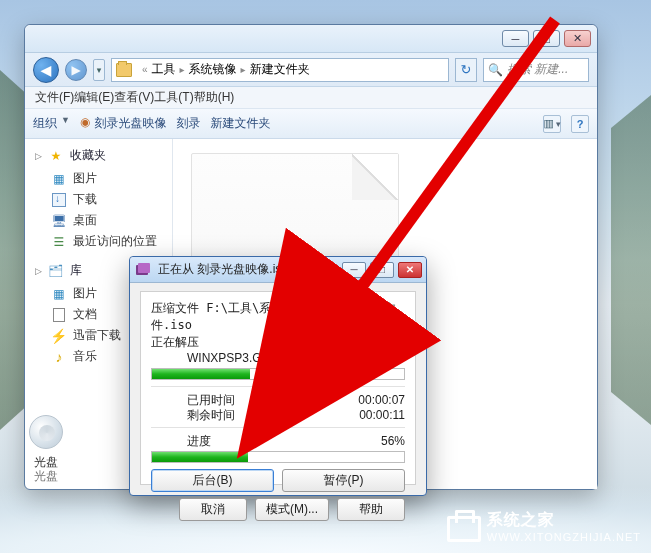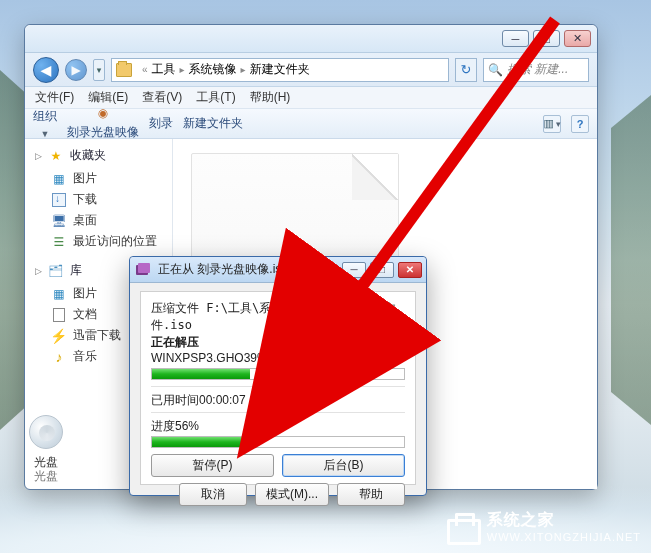--- a/index.html
+++ b/index.html
@@ -25,24 +25,24 @@
             color:#fff; display:flex; align-items:center; justify-content:center; font-size:14px; border:1px solid #2a5e98;}
   .navfwd { width:22px; height:22px; font-size:12px; opacity:.7;}
   .navdrop { width:12px; height:22px; border:1px solid #9cb7d2; border-radius:2px; background:#eaf2fa; font-size:9px; color:#466; display:flex; align-items:center; justify-content:center;}
   .addrbox { flex:1; height:24px; border:1px solid #9cb7d2; background:#fff; display:flex; align-items:center; padding:0 4px; font-size:12px;}
   .addrbox .foldericon{ width:16px; height:14px; background:#f2c96b; border:1px solid #c9a33a; border-radius:1px; margin-right:6px; position:relative;}
   .addrbox .foldericon:before{content:"";position:absolute;top:-3px;left:1px;width:7px;height:3px;background:#f2c96b;border:1px solid #c9a33a;border-bottom:none;border-radius:1px 1px 0 0;}
   .addrbox .sep{ margin:0 4px; color:#888; font-size:10px;}
   .addrref { width:22px; height:24px; border:1px solid #9cb7d2; background:#eaf2fa; display:flex;align-items:center;justify-content:center; color:#2d74c0; font-size:13px;}
   .search { width:106px; height:24px; border:1px solid #9cb7d2; background:#fff; padding:0 4px; font-size:12px; color:#888; font-style:italic; display:flex; align-items:center;}
   .search .sicn{color:#2d74c0;margin-right:4px;font-style:normal;}
-  .menubar{ height:22px; background:#f2f6fb; border-bottom:1px solid #dce6f1; display:flex; align-items:center; gap:14px; padding:8px 10px; font-size:12px; color:#333;}
+  .menubar{ height:22px; background:#f2f6fb; border-bottom:1px solid #dce6f1; display:flex; align-items:center; gap:0; padding:8px 10px; font-size:12px; color:#333;}
   .menubar span{cursor:pointer;}
   .toolbar{ height:30px; background:linear-gradient(180deg,#f5f9fe,#e4eef8); border-bottom:1px solid #cbdaea; display:flex; align-items:center; padding:0 8px; gap:10px; font-size:12px; color:#2a4a7a;}
-  .toolbar .tbtn{display:flex;align-items:center;gap:4px;cursor:pointer;flex-direction:column;}
+  .toolbar .tbtn{display:flex;align-items:flex-start;gap:4px;cursor:pointer;}
   .toolbar .tdrop{font-size:9px;color:#567;}
   .toolbar .spacer{flex:1;}
   .toolbar .ticon{width:18px;height:18px;border:1px solid #a8bfd6;border-radius:2px;background:#eef5fc;display:flex;align-items:center;justify-content:center;font-size:11px;color:#356;}
   .body{ position:absolute; top:114px; bottom:0; left:0; right:0; display:flex;}
   .side{ width:148px; border-right:1px solid #e0e7ef; padding:8px 2px 8px 10px; font-size:12px; color:#333; overflow:hidden;}
   .grp{margin-bottom:10px;}
   .grphdr{display:flex;align-items:center;gap:6px;margin-bottom:4px;font-size:12px;color:#223;}
   .grphdr .tri{font-size:9px;color:#777;}
   .item{display:flex;align-items:center;gap:6px;padding:2px 0 2px 16px;cursor:pointer;}
   .icn{width:16px;height:16px;display:flex;align-items:center;justify-content:center;font-size:12px;}
@@ -80,36 +80,36 @@
   .dlgtitle{height:26px;background:linear-gradient(180deg,#d9e9fb,#bcd7f2);border-bottom:1px solid #9cb7d2;border-radius:4px 4px 0 0;
             display:flex;align-items:center;padding:0 4px 0 6px;font-size:12px;color:#222;}
   .bookicn{width:16px;height:14px;margin-right:6px;position:relative;}
   .bookicn:before{content:"";position:absolute;left:0;top:2px;width:12px;height:10px;background:#7a3a8a;border-radius:1px;}
   .bookicn:after{content:"";position:absolute;left:2px;top:0;width:12px;height:10px;background:#b668c6;border-radius:1px;}
   .dlgtitle .sp{flex:1;}
   .dbtn{width:24px;height:16px;border:1px solid #6f8aa8;border-radius:2px;margin-left:4px;background:linear-gradient(180deg,#f7fbff,#dde9f5);
         display:flex;align-items:center;justify-content:center;font-size:10px;color:#334;cursor:pointer;}
   .dclose{background:linear-gradient(180deg,#e77,#c33);border-color:#a22;color:#fff;font-weight:bold;}
   .dlgbody{position:absolute;top:34px;left:10px;right:10px;bottom:10px;background:#fff;border:1px solid #d0d0d0;padding:8px 10px;font-size:12px;color:#222;}
-  .row{display:flex;justify-content:flex-start;font-family:SimSun,monospace;line-height:15px;}
+  .row{display:flex;justify-content:space-between;font-family:SimSun,monospace;line-height:15px;margin-left:36px;}
   .bar{height:12px;border:1px solid #bdbdbd;background:#fff;margin:2px 0 6px;position:relative;}
   .bar .fill{position:absolute;left:0;top:0;bottom:0;background:linear-gradient(180deg,#6fe06f,#1fb51f,#0a9a0a);}
   .hr{border:none;border-top:1px solid #e2e2e2;margin:4px 0 6px;}
   .btnrow{display:flex;justify-content:space-between;gap:8px;margin-top:6px;}
   .btn{flex:1;height:23px;border:1px solid #9a9a9a;border-radius:3px;background:linear-gradient(180deg,#fdfdfd,#e8e8e8);
        font-size:12px;color:#222;display:flex;align-items:center;justify-content:center;cursor:pointer;}
   .btn.def{border:1px solid #3a7fd5;box-shadow:0 0 0 1px #bcd7f4 inset;}
   .btnrow2{display:flex;justify-content:flex-end;gap:8px;margin-top:6px;}
   .btnrow2 .btn{flex:0 0 auto; padding:0 2px;}
 
   
   .arrow{position:absolute;left:0;top:0;pointer-events:none;}
 
   
-  .wm{position:absolute;right:10px;bottom:10px;display:flex;align-items:flex-end;gap:8px;color:#fff;}
+  .wm{position:absolute;right:10px;bottom:10px;display:flex;align-items:flex-start;gap:8px;color:#fff;}
   .wm .logo{width:34px;height:30px;position:relative;}
   .wm .logo:before{content:"";position:absolute;left:2px;top:6px;width:28px;height:20px;border:3px solid #fff;border-radius:2px;}
   .wm .logo:after{content:"";position:absolute;left:10px;top:0;width:14px;height:10px;border:3px solid #fff;border-bottom:none;border-radius:2px 2px 0 0;}
   .wm .t1{font-size:16px;font-weight:bold;letter-spacing:1px;}
   .wm .t2{font-size:11px;letter-spacing:1px;opacity:.95;}
 </style>
 </head>
 <body>
 
 <div class="snow"></div>
@@ -239,44 +239,48 @@
   <div class="dlgtitle">
     <span class="bookicn"></span>
     <span>正在从 刻录光盘映像.iso 中提取</span>
     <span class="sp"></span>
     <span class="dbtn">─</span>
     <span class="dbtn">□</span>
     <span class="dbtn dclose">✕</span>
   </div>
   <div class="dlgbody">
     <div style="font-family:SimSun,monospace;">压缩文件 F:\工具\系统镜像...\光盘镜像文件.iso</div>
-    <div style="font-family:SimSun,monospace;font-weight:bold;">正在解压</div>
+    <div style="font-family:SimSun,monospace;">正在解压</div>
     <div class="row">
       <span>WINXPSP3.GHO</span>
       <span>39%</span>
     </div>
     <div class="bar">
         <div class="fill" id="bar1" style="width: 39%;"></div>
       </div>
     <hr class="hr">
     <div class="row">
         <span>已用时间</span>
         <span>00:00:07</span>
       </div>
+    <div class="row">
+        <span>剩余时间</span>
+        <span>00:00:11</span>
+      </div>
     <hr class="hr">
     <div class="row">
         <span>进度</span>
         <span>56%</span>
       </div>
     <div class="bar">
         <div class="fill" id="bar2" style="width: 38%;"></div>
       </div>
     <div class="btnrow">
+      <div class="btn def">后台(B)</div>
       <div class="btn">暂停(P)</div>
-      <div class="btn def">后台(B)</div>
     </div>
     <div class="btnrow2">
       <div class="btn" style="width:68px">取消</div>
       <div class="btn" style="width:74px">模式(M)...</div>
       <div class="btn" style="width:68px">帮助</div>
     </div>
   </div>
 </div>
 
 <svg class="arrow" width="651" height="553">

